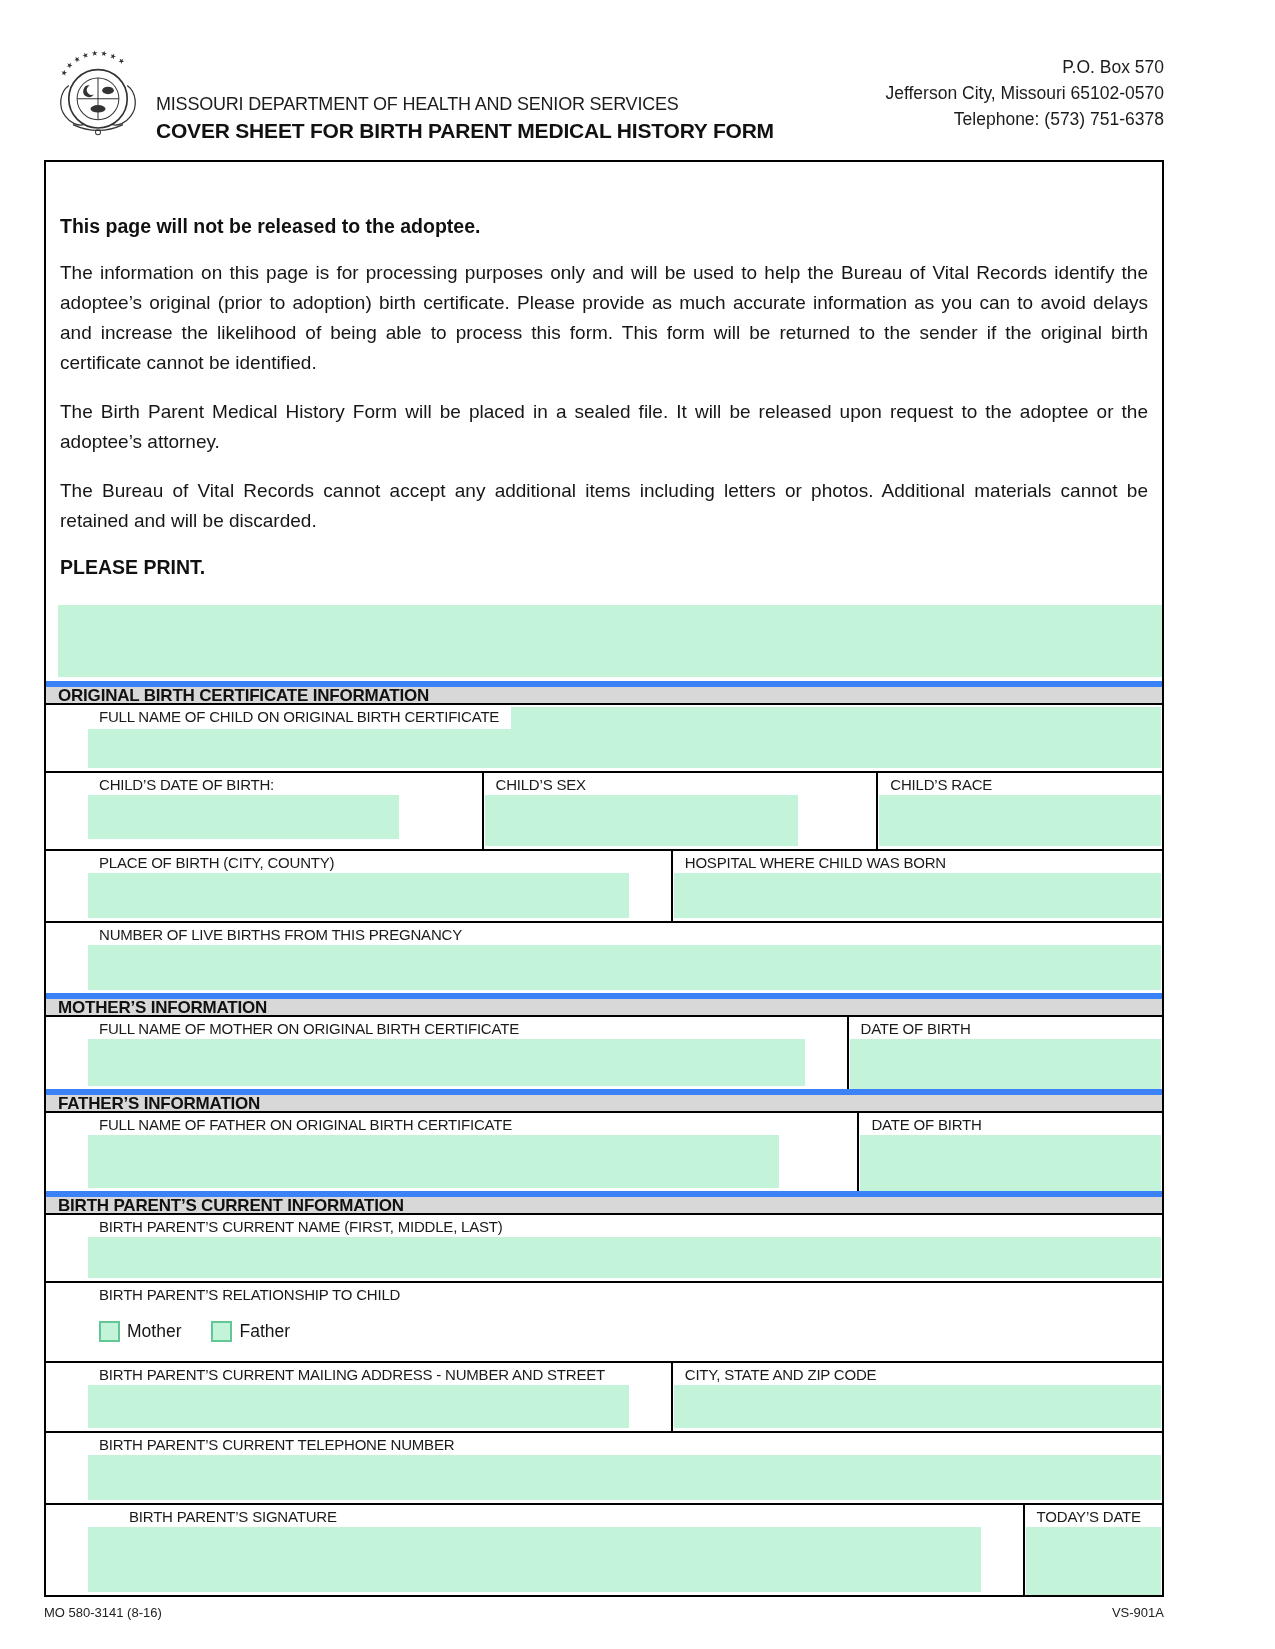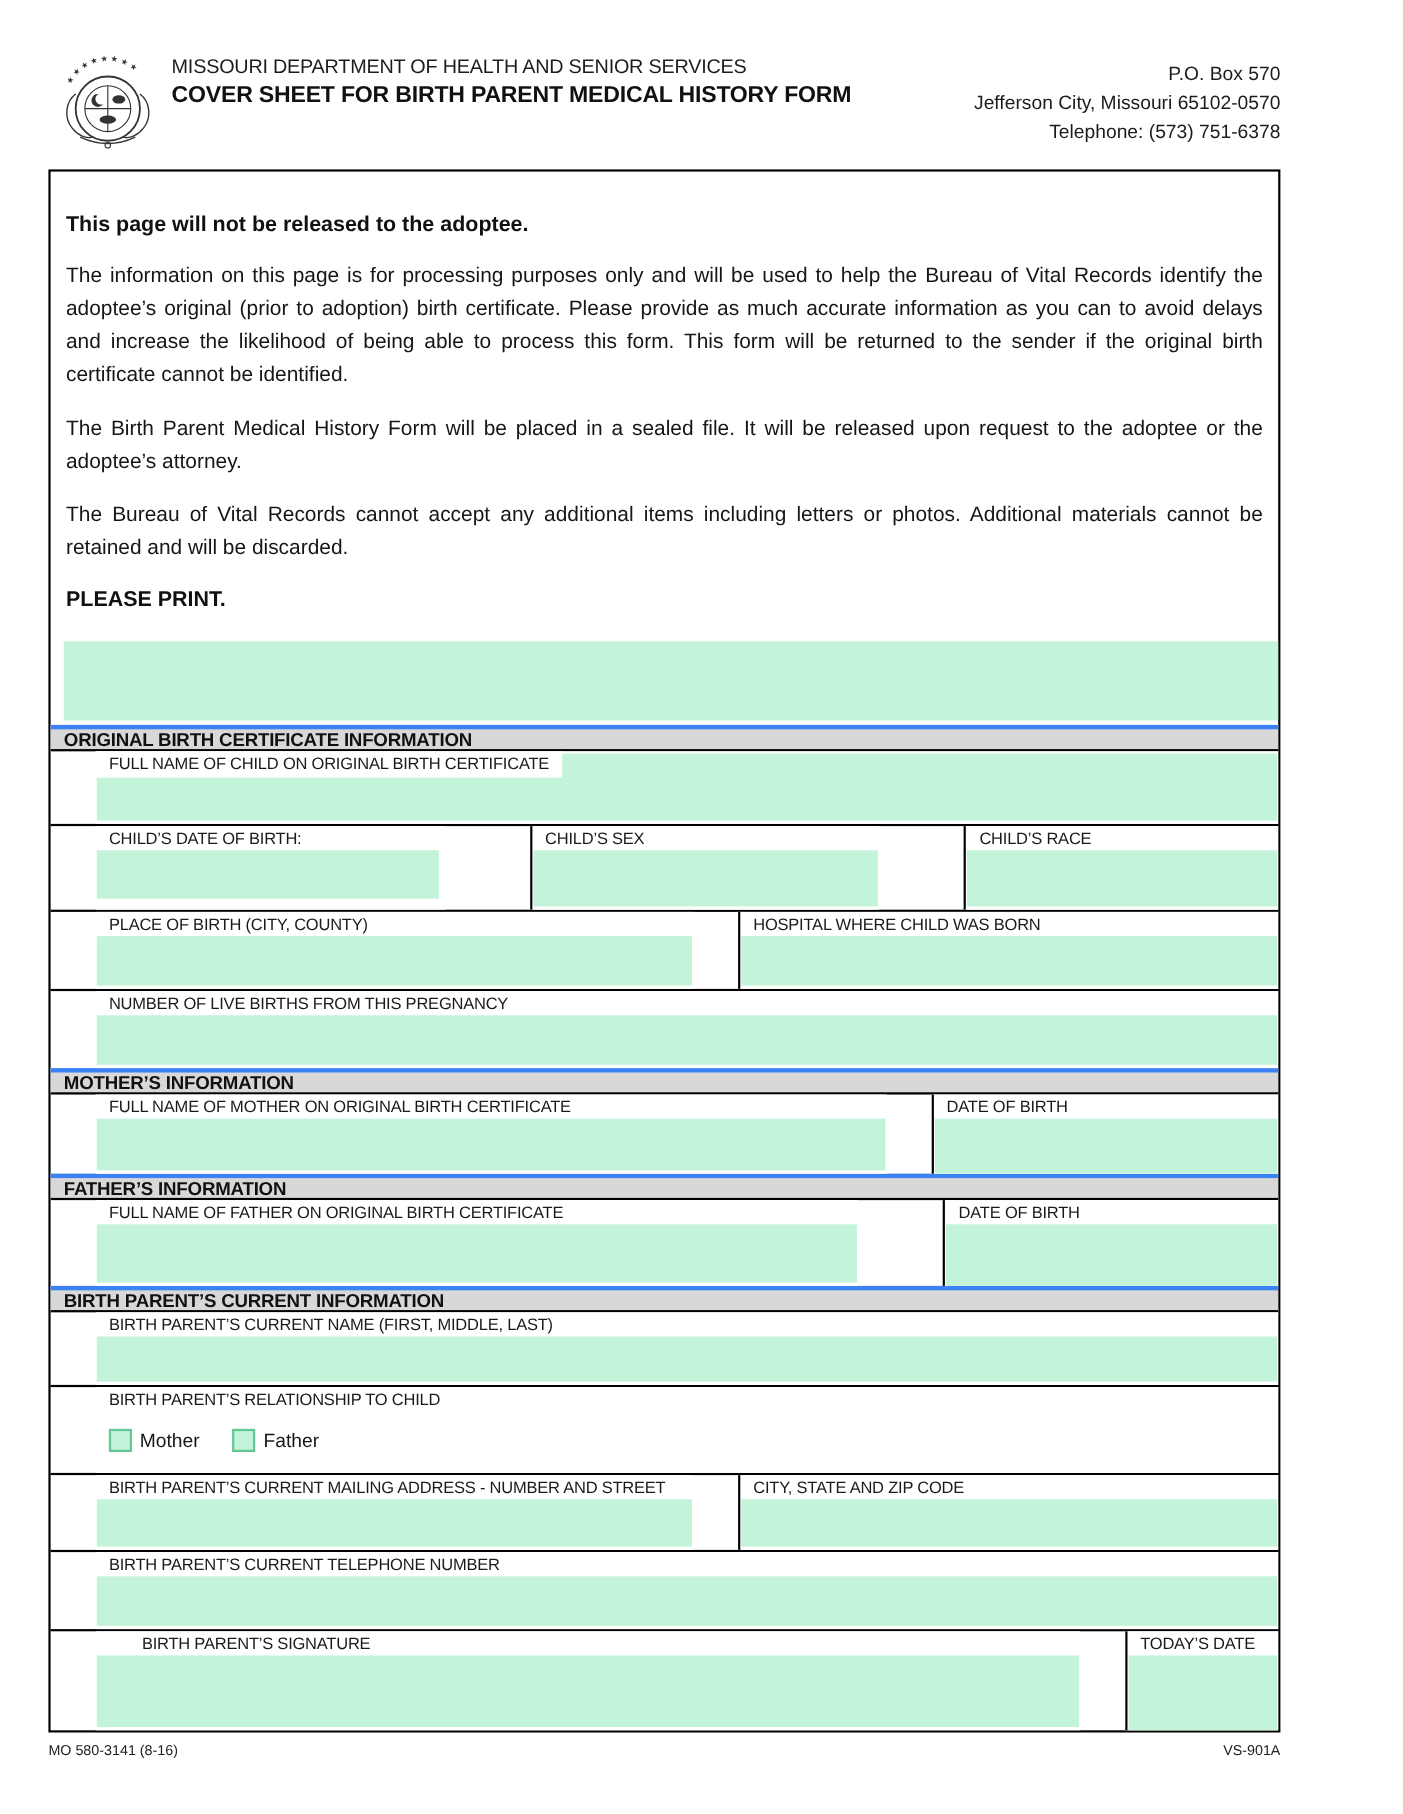--- a/index.html
+++ b/index.html
@@ -13,46 +13,46 @@
     color: #111111;
     overflow: hidden;
   }
   
   .header {
     display: flex;
     align-items: flex-start;
     margin: 42px 111px 0 56px;
   }
   .seal { width: 84px; height: 96px; flex: 0 0 auto; margin-right: 16px; }
-  .title-block { flex: 1 1 auto; padding-top: 6px; }
+  .title-block { flex: 1 1 auto; padding-top: 6px; margin-top: 44px; }
   .agency-line { font-size: 18px; line-height: 24px; color:#1c1c1c; letter-spacing:-0.2px; }
   .form-title { font-size: 21px; line-height: 27px; font-weight: bold; color:#111; letter-spacing:-0.2px; margin-top:1px; }
   .address-block { flex: 0 0 auto; text-align: right; font-size: 17.5px; line-height: 26px; color:#1c1c1c; padding-top: 12px; }
   
   .form-box {
     margin: 16px 111px 0 44px;
     width: 1120px;
     border: 2px solid #000;
     background: #fff;
   }
-  .intro { padding: 36px 14px 0 14px; }
+  .intro { padding: 52px 14px 0 14px; }
   .notice { font-size: 19.5px; font-weight: bold; line-height: 24px; margin-bottom: 20px; }
   .para  { font-size: 19px; line-height: 30px; text-align: justify; margin-bottom: 19px; color:#161616; }
   .please-print { font-size: 19.5px; font-weight: bold; line-height: 24px; margin-top: 16px; }
   .print-band {
     height: 72px;
     margin: 26px 0 4px 12px;
     background: var(--mint);
   }
   :root { --mint:#c3f3d8; --mint-border:#63c794; --bar:#d8d8d8; }
   
   .section-bar {
     height: 24px;
     background: var(--bar);
-    border-top: 4px solid #3b82f6;
+    border-top: 6px solid #3b82f6;
     border-bottom: 2px solid #000;
     font-size: 17px;
     font-weight: bold;
     padding: 1px 0 0 12px;
     letter-spacing: -0.2px;
     display: flex; align-items: center;
   }
   
   .row { display: flex; border-bottom: 2px solid #000; }
   .row.no-bb { border-bottom: none; }

